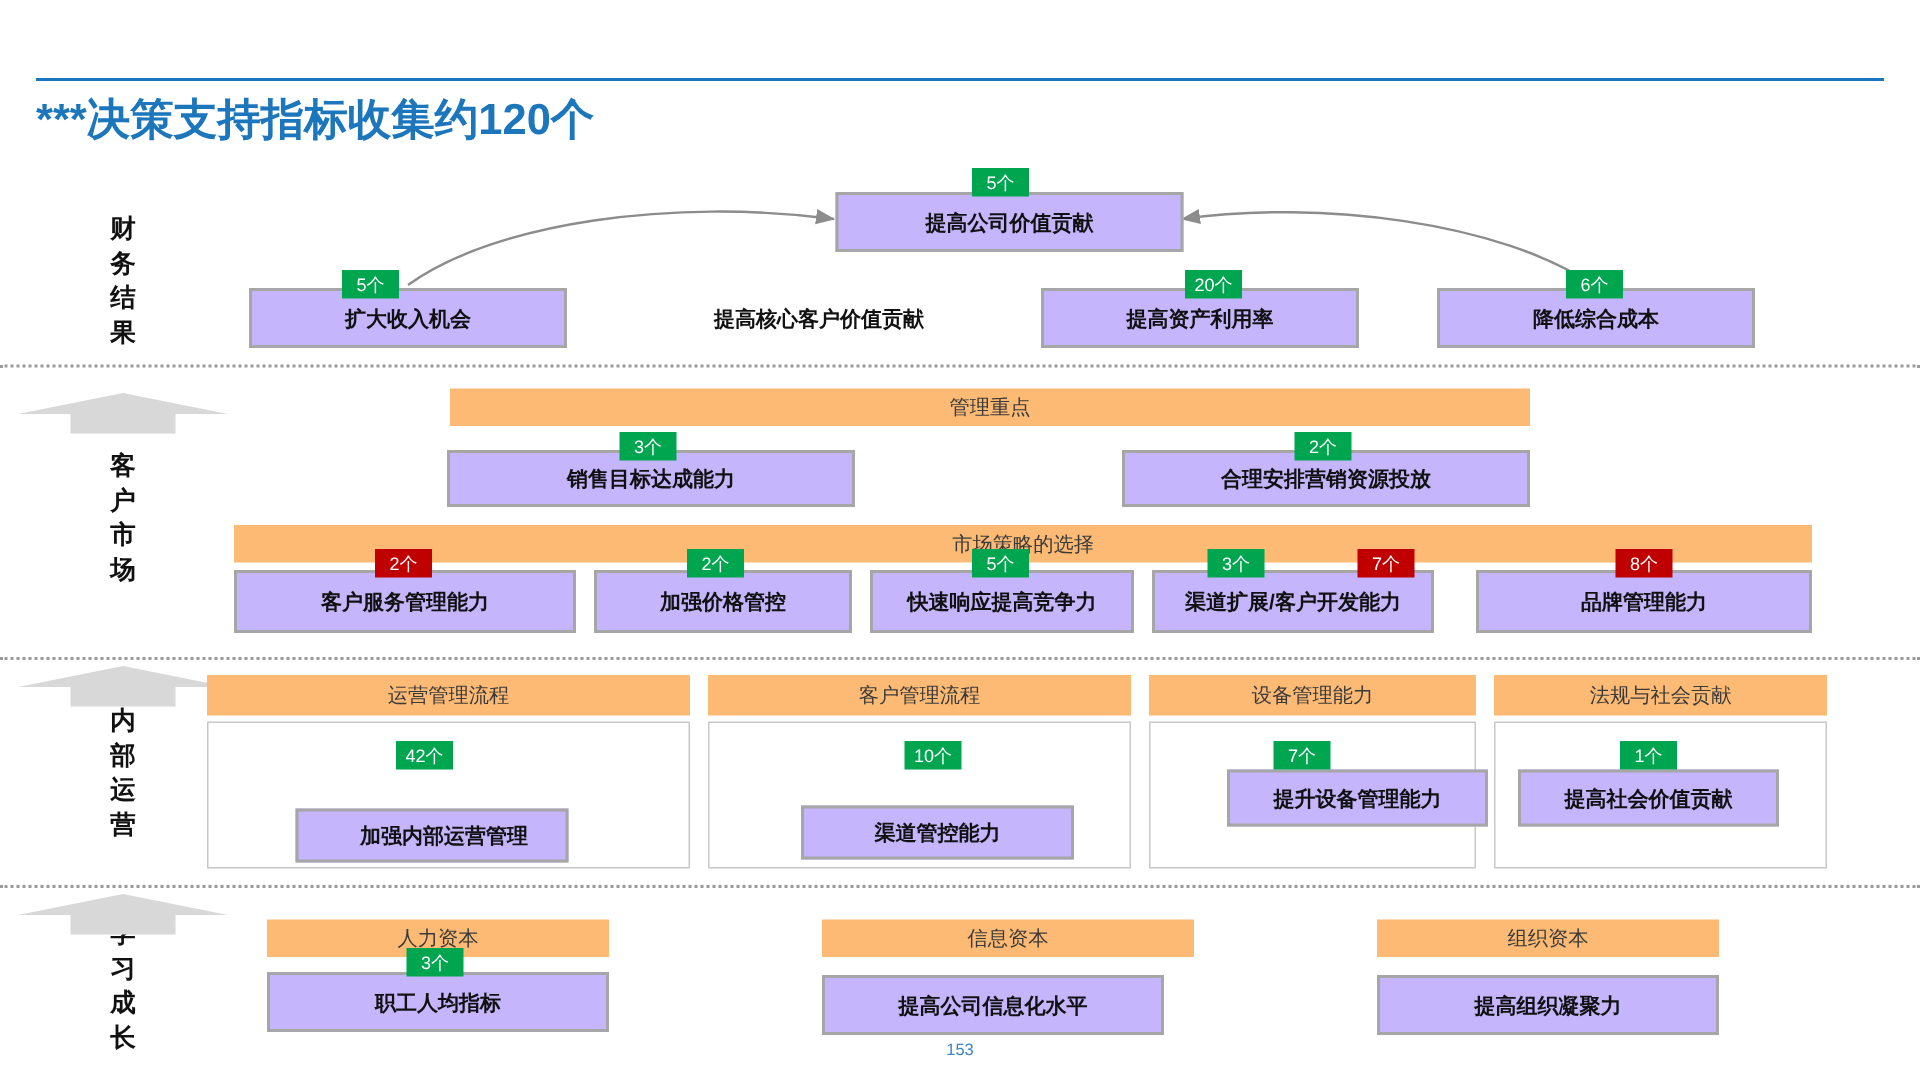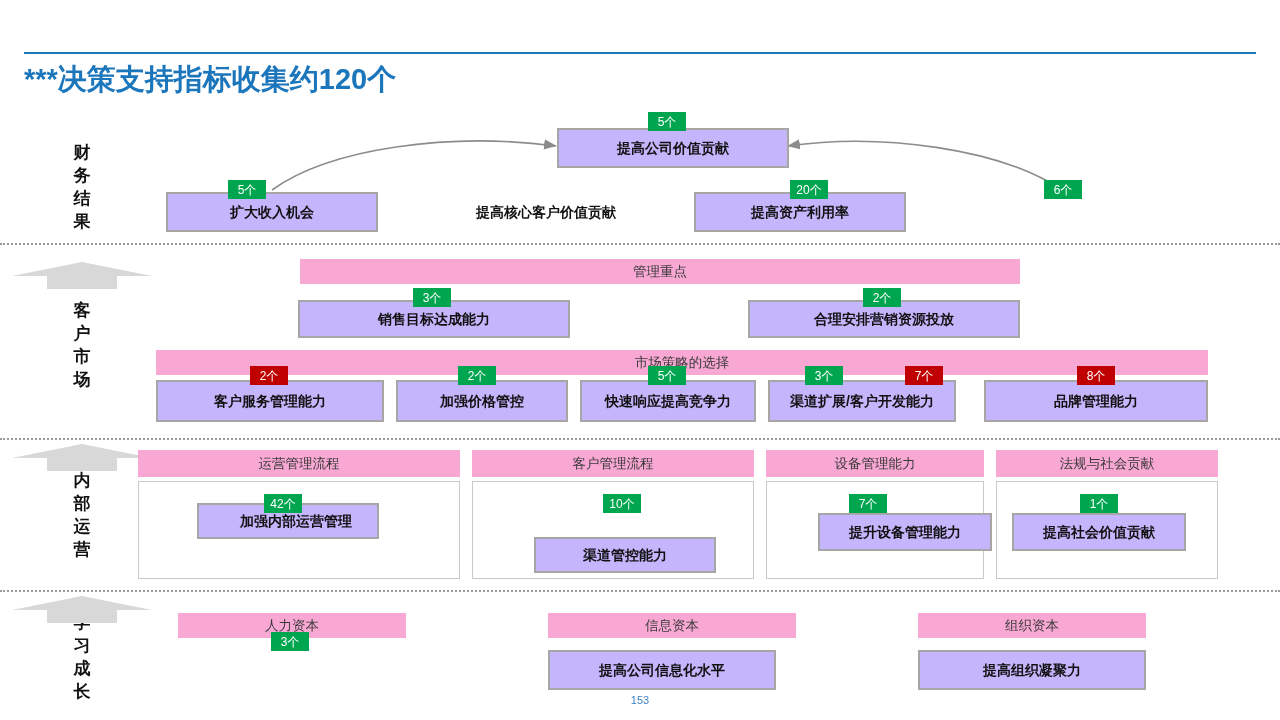--- a/index.html
+++ b/index.html
@@ -65,21 +65,21 @@
     display:flex;align-items:center;justify-content:center;
     font-size:12px;color:#ffffff;line-height:1;white-space:nowrap;
     z-index:5;
   }
   .badge.green{background:#00a550;}
   .badge.red{background:#c00000;}
 
   
   .grpbar{
     position:absolute;box-sizing:border-box;
-    background:#f9a8d4;
+    background:#fdba74;
     display:flex;align-items:center;justify-content:center;
     font-size:13.5px;color:#3a3a3a;
   }
 
   
   .panel{
     position:absolute;box-sizing:border-box;
     border:1px solid #c8c8c8;background:#ffffff;
   }
 
@@ -158,20 +158,21 @@
 
   <div class="badge green" style="left:228px;top:180px;">5个</div>
   <div class="obj" style="left:166px;top:192px;width:212px;height:40px;">扩大收入机会</div>
 
   <div class="obj plain" style="left:440px;top:192px;width:212px;height:40px;">提高核心客户价值贡献</div>
 
   <div class="badge green" style="left:790px;top:180px;">20个</div>
   <div class="obj" style="left:694px;top:192px;width:212px;height:40px;">提高资产利用率</div>
 
   <div class="badge green" style="left:1044px;top:180px;">6个</div>
+  <div class="obj" style="left:958px;top:192px;width:212px;height:40px;">降低综合成本</div>
 
   <div class="grpbar" style="left:300px;top:259px;width:720px;height:25px;">管理重点</div>
 
   <div class="badge green" style="left:413px;top:288px;">3个</div>
   <div class="obj" style="left:298px;top:300px;width:272px;height:38px;">销售目标达成能力</div>
 
   <div class="badge green" style="left:863px;top:288px;">2个</div>
   <div class="obj" style="left:748px;top:300px;width:272px;height:38px;">合理安排营销资源投放</div>
 
   <div class="grpbar" style="left:156px;top:350px;width:1052px;height:25px;">市场策略的选择</div>
@@ -188,39 +189,40 @@
   <div class="badge green" style="left:805px;top:366px;">3个</div>
   <div class="badge red" style="left:905px;top:366px;">7个</div>
   <div class="obj" style="left:768px;top:380px;width:188px;height:42px;">渠道扩展/客户开发能力</div>
 
   <div class="badge red" style="left:1077px;top:366px;">8个</div>
   <div class="obj" style="left:984px;top:380px;width:224px;height:42px;">品牌管理能力</div>
 
   <div class="grpbar" style="left:138px;top:450px;width:322px;height:27px;">运营管理流程</div>
   <div class="panel" style="left:138px;top:481px;width:322px;height:98px;"></div>
   <div class="badge green" style="left:264px;top:494px;">42个</div>
-  <div class="obj" style="left:197px;top:503px;width:182px;height:36px;padding-left:16px;">加强内部运营管理</div>
+  <div class="obj" style="left:197px;top:539px;width:182px;height:36px;padding-left:16px;">加强内部运营管理</div>
 
   <div class="grpbar" style="left:472px;top:450px;width:282px;height:27px;">客户管理流程</div>
   <div class="panel" style="left:472px;top:481px;width:282px;height:98px;"></div>
   <div class="badge green" style="left:603px;top:494px;">10个</div>
   <div class="obj" style="left:534px;top:513px;width:182px;height:36px;margin-top:24px;">渠道管控能力</div>
 
   <div class="grpbar" style="left:766px;top:450px;width:218px;height:27px;">设备管理能力</div>
   <div class="panel" style="left:766px;top:481px;width:218px;height:98px;"></div>
   <div class="badge green" style="left:849px;top:494px;">7个</div>
   <div class="obj" style="left:818px;top:513px;width:174px;height:38px;">提升设备管理能力</div>
 
   <div class="grpbar" style="left:996px;top:450px;width:222px;height:27px;">法规与社会贡献</div>
   <div class="panel" style="left:996px;top:481px;width:222px;height:98px;"></div>
   <div class="badge green" style="left:1080px;top:494px;">1个</div>
   <div class="obj" style="left:1012px;top:513px;width:174px;height:38px;">提高社会价值贡献</div>
 
   <div class="grpbar" style="left:178px;top:613px;width:228px;height:25px;">人力资本</div>
   <div class="badge green" style="left:271px;top:632px;">3个</div>
+  <div class="obj" style="left:178px;top:648px;width:228px;height:40px;">职工人均指标</div>
 
   <div class="grpbar" style="left:548px;top:613px;width:248px;height:25px;">信息资本</div>
   <div class="obj" style="left:548px;top:650px;width:228px;height:40px;">提高公司信息化水平</div>
 
   <div class="grpbar" style="left:918px;top:613px;width:228px;height:25px;">组织资本</div>
   <div class="obj" style="left:918px;top:650px;width:228px;height:40px;">提高组织凝聚力</div>
 
   <div class="pagenum">153</div>
 
 </div>

